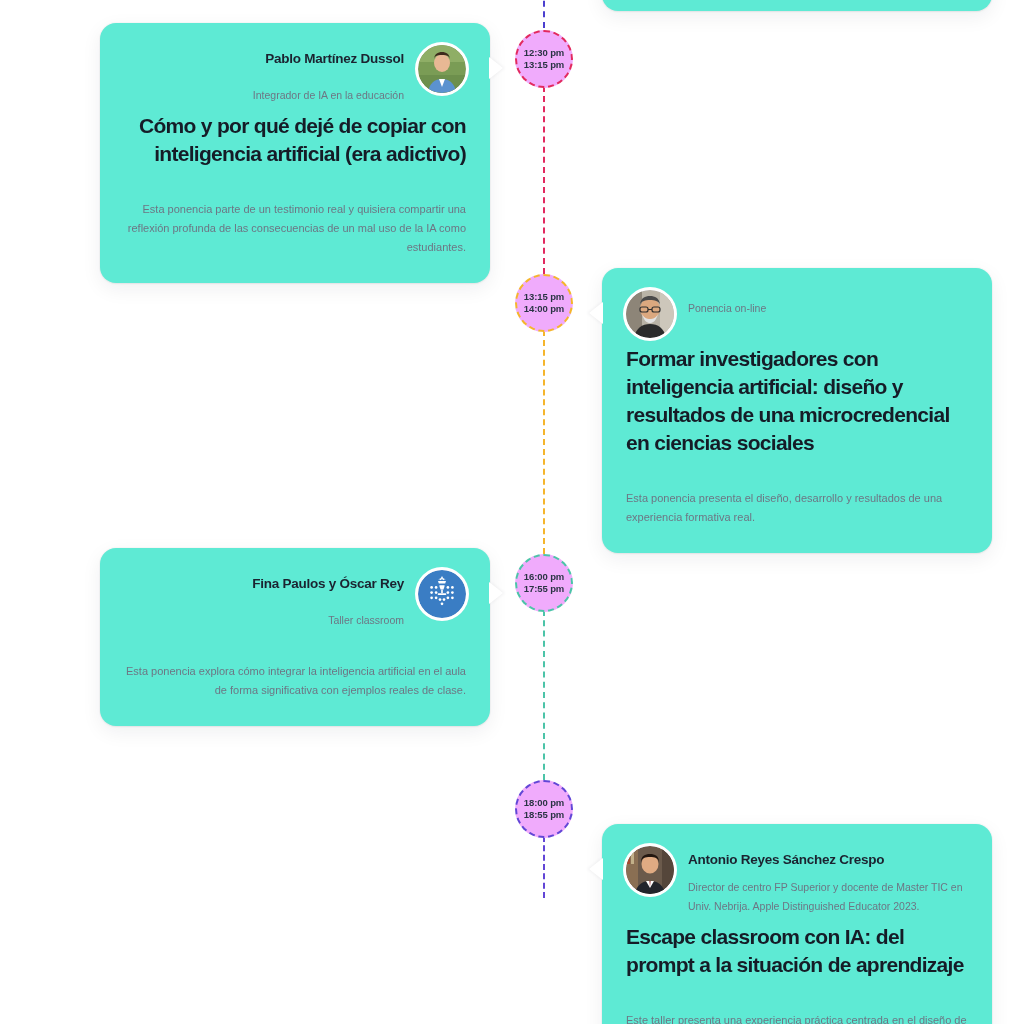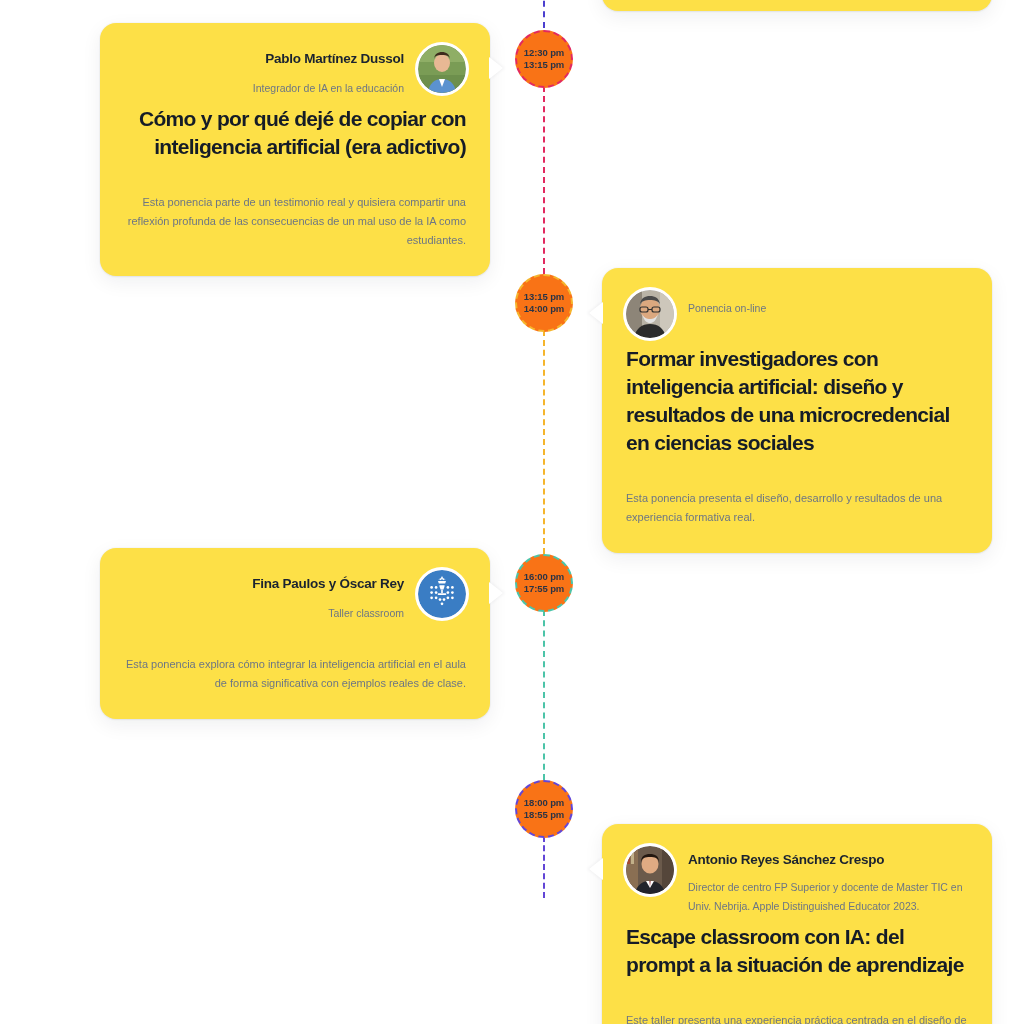--- a/index.html
+++ b/index.html
@@ -35,42 +35,42 @@
   }
 
   
   .marker {
     position: absolute;
     width: 58px;
     height: 58px;
     border-radius: 50%;
     border-width: 2px;
     border-style: dashed;
-    background: #f97316;
+    background: #f0abfc;
     box-sizing: border-box;
     display: flex;
     flex-direction: column;
     align-items: center;
     justify-content: center;
     z-index: 5;
     left: 515px;
   }
   .marker .t {
     font-size: 9.5px;
     line-height: 12px;
     color: #2b3445;
     font-weight: 600;
     letter-spacing: -0.1px;
     white-space: nowrap;
   }
 
   
   .card {
     position: absolute;
-    background: #fde047;
+    background: #5eead4;
     border-radius: 16px;
     box-shadow: 0 1px 2px rgba(16,24,40,0.05),
                 0 6px 20px rgba(16,24,40,0.065),
                 0 0 0 1px rgba(16,24,40,0.025);
     box-sizing: border-box;
     z-index: 3;
   }
   .card.left  { left: 100px;  width: 390px; text-align: right; padding: 22px 24px 26px 24px; }
   .card.right { left: 602px;  width: 390px; text-align: left;  padding: 22px 24px 26px 24px; }
 
@@ -116,21 +116,21 @@
     line-height: 18px;
     margin: 5px 0 0 0;
   }
   .role {
     font-size: 10.5px;
     color: #6d7684;
     line-height: 19px;
     margin: 9px 0 0 0;
     font-weight: 400;
   }
-  .card.left .role { margin-top: 11px; }
+  .card.left .role { margin-top: 18px; }
 
   .title {
     font-size: 21px;
     font-weight: 700;
     color: #151c27;
     letter-spacing: -0.7px;
     line-height: 28px;
     margin: 7px 0 0 0;
   }
   .desc {

